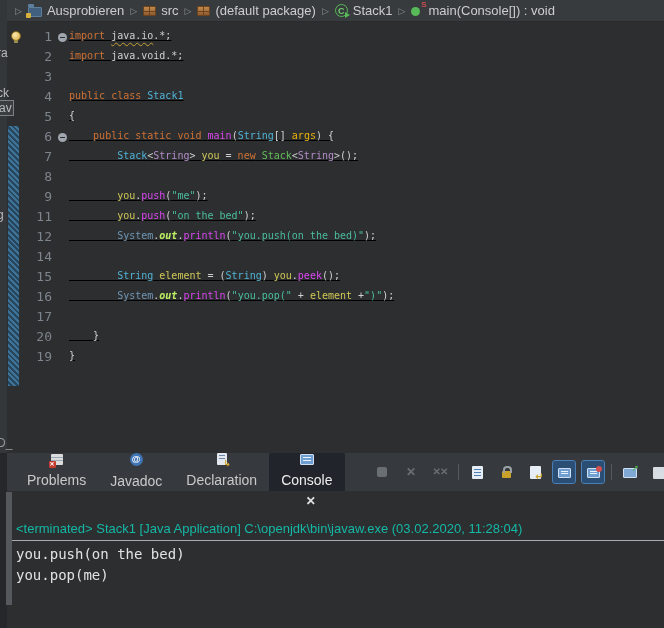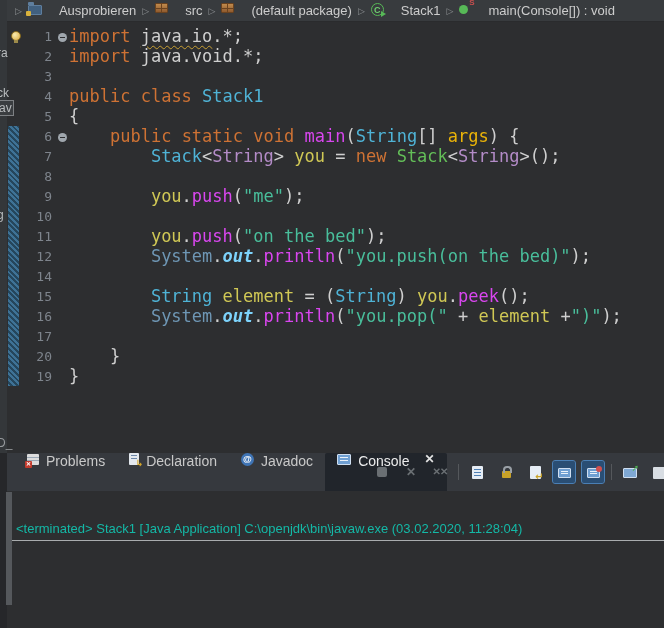--- a/index.html
+++ b/index.html
@@ -13,21 +13,21 @@
   .frag { position:absolute; left:-3px; color:#b9bcbe; font-size:12px; white-space:nowrap; z-index:9; }
   .frag-0 { top:46px; } .frag-1 { top:86px; }
   .frag-2 { top:100px; border:1px solid #7d8083; background:#3a3d40; padding:0 1px; }
   .frag-3 { top:208px; } .frag-4 { top:436px; color:#96999c; }
   .panel-scrollbar { position:absolute; left:6px; top:492px; width:6px; height:113px; background:#55585c; z-index:8; }
 
   
   .breadcrumb { position:absolute; left:7px; top:0; right:0; height:22px; background:#383b3e;
     border-bottom:1px solid #2a2b2d; display:flex; align-items:center; padding-left:6px; gap:4px;
     color:#cdcdcd; font-size:13px; white-space:nowrap; z-index:4; }
-  .crumb { display:flex; gap:17px; cursor:default; }
+  .crumb { display:flex; align-items:center; gap:5px; cursor:default; }
   .crumb-sep { color:#8d9093; font-size:9px; padding:0 2px; }
 
   
   .ic { display:inline-block; position:relative; flex:none; }
   .ic-project { width:14px; height:10px; background:#41607f; border:1px solid #5e7e9e; border-radius:1px; margin-top:2px; }
   .ic-project::before { content:""; position:absolute; top:-4px; left:-1px; width:6px; height:3px; background:#5e7e9e; border-radius:1px 1px 0 0; }
   .ic-project::after { content:""; position:absolute; bottom:-2px; left:-3px; width:5px; height:5px; background:#d9b23c; border-radius:1px; }
   .ic-package { width:13px; height:10px; background:linear-gradient(#c08a4c,#8f5a2e); border:1px solid #6b431f; border-radius:1px; }
   .ic-package::after { content:""; position:absolute; left:5px; top:0; bottom:0; border-left:1px solid #6b431f; }
   .ic-package::before { content:""; position:absolute; left:0; right:0; top:4px; border-top:1px solid #6b431f; }
@@ -77,45 +77,45 @@
   
   .editor { position:absolute; left:7px; top:22px; right:0; height:431px; background:#2d2e30; z-index:2; }
   .ed-lines { position:relative; padding-top:4px; font-family:"DejaVu Sans Mono", monospace; }
   .ed-row { display:flex; height:20px; align-items:center; white-space:pre; position:relative; }
   .ed-ruler { width:18px; flex:none; height:20px; position:relative; }
   .ed-num { width:30px; flex:none; text-align:right; color:#7e848c; font-size:13px; padding-right:3px; }
   .ed-row.current .ed-num { color:#e8e8e8; border-bottom:1px solid #d8d8d8; }
   .ed-fold { width:14px; flex:none; text-align:center; }
   .fold-dot { display:inline-block; width:9px; height:9px; background:#9fa6ad; border-radius:50%; position:relative; vertical-align:middle; }
   .fold-dot::after { content:""; position:absolute; left:2px; right:2px; top:4px; border-top:1px solid #2d2e30; }
-  .ed-code { font-size:17px; line-height:20px; }
+  .ed-code { font-size:10px; line-height:20px;text-decoration:underline; }
   .ed-row.current .ed-code-bg { position:absolute; left:62px; right:0; top:0; bottom:0; background:#383b3e; }
   .ed-code { position:relative; }
   .range-indicator { position:absolute; left:1px; top:104px; width:11px; height:260px;
     background:repeating-linear-gradient(45deg, #3e7296 0 2px, #25465c 2px 4px); z-index:3; }
   .bulb-holder { position:absolute; left:2px; top:3px; }
   .caret { display:inline-block; width:2px; height:16px; background:#d8d8d8; vertical-align:middle; }
 
   .tk-kw    { color:#ce7234; }
   .tk-pl    { color:#cfcfcf; }
   .tk-type  { color:#4fb3d6; }
   .tk-gen   { color:#b48cc8; }
   .tk-var   { color:#d0c855; }
   .tk-meth  { color:#d946ef; }
   .tk-ctor  { color:#63be58; }
   .tk-str   { color:#49be9b; }
   .tk-cls   { color:#6e96b4; }
-  .tk-field { color:#7dd3fc; font-style:italic; font-weight:bold; }
+  .tk-field { color:#bef264; font-style:italic; font-weight:bold; }
   .tk-param { color:#eab308; }
   .tk-warn  { color:#cfcfcf; text-decoration:underline wavy #c8a033; text-decoration-thickness:1px; text-underline-offset:3px; }
 
   
   .panel { position:absolute; left:7px; top:453px; right:0; height:175px; background:#2d2e30; z-index:2; }
   .tabbar { position:relative; height:38px; background:#36393e; display:flex; align-items:stretch; padding-left:8px; }
-  .tab { display:flex; align-items:flex-start; gap:7px; padding:0 12px; color:#c9c9c9; font-size:14px; cursor:pointer; }
+  .tab { display:flex; align-items:center; gap:7px; padding:0 12px; color:#c9c9c9; font-size:14px; cursor:pointer;flex-direction:column; }
   .tab.active { background:#21252b; color:#ececec; border-radius:2px 2px 0 0; }
   .toolbar { position:absolute; right:2px; top:0; bottom:0; display:flex; align-items:center; gap:7px; }
   .tool { width:22px; height:22px; display:flex; align-items:center; justify-content:center; cursor:pointer; border-radius:2px; }
   .tool.toggled { background:#2a4e74; outline:1px solid #4a7fb5; }
   .tsep { width:1px; height:16px; background:#55585c; }
   .tool-cut { margin-right:-8px; }
 
   .console-body { position:relative; padding:6px 0 0 0; }
   .console-title { color:#14b8a6; font-size:13px; padding-left:9px; white-space:nowrap;margin-top:24px; }
   .console-rule { border-top:1px solid #a9acae; margin-top:4px; }
@@ -172,45 +172,44 @@
     <div class="ed-lines" id="ed-lines">
         <div class="ed-row"><span class="ed-ruler"><span class="bulb-holder"><span class="ic ic-bulb"></span></span></span><span class="ed-num">1</span><span class="ed-fold"><span class="fold-dot"></span></span><span class="ed-code"><span class="tk-kw">import</span><span class="tk-pl"> </span><span class="tk-warn">java.io</span><span class="tk-pl">.*;</span></span></div>
         <div class="ed-row"><span class="ed-ruler"></span><span class="ed-num">2</span><span class="ed-fold"></span><span class="ed-code"><span class="tk-kw">import</span><span class="tk-pl"> java.void.*;</span></span></div>
         <div class="ed-row"><span class="ed-ruler"></span><span class="ed-num">3</span><span class="ed-fold"></span><span class="ed-code"></span></div>
         <div class="ed-row"><span class="ed-ruler"></span><span class="ed-num">4</span><span class="ed-fold"></span><span class="ed-code"><span class="tk-kw">public</span><span class="tk-pl"> </span><span class="tk-kw">class</span><span class="tk-pl"> </span><span class="tk-type">Stack1</span></span></div>
         <div class="ed-row"><span class="ed-ruler"></span><span class="ed-num">5</span><span class="ed-fold"></span><span class="ed-code"><span class="tk-pl">{</span></span></div>
         <div class="ed-row"><span class="ed-ruler"></span><span class="ed-num">6</span><span class="ed-fold"><span class="fold-dot"></span></span><span class="ed-code"><span class="tk-pl">    </span><span class="tk-kw">public</span><span class="tk-pl"> </span><span class="tk-kw">static</span><span class="tk-pl"> </span><span class="tk-kw">void</span><span class="tk-pl"> </span><span class="tk-meth">main</span><span class="tk-pl">(</span><span class="tk-type">String</span><span class="tk-pl">[] </span><span class="tk-param">args</span><span class="tk-pl">) {</span></span></div>
         <div class="ed-row"><span class="ed-ruler"></span><span class="ed-num">7</span><span class="ed-fold"></span><span class="ed-code"><span class="tk-pl">        </span><span class="tk-type">Stack</span><span class="tk-pl">&lt;</span><span class="tk-gen">String</span><span class="tk-pl">&gt; </span><span class="tk-var">you</span><span class="tk-pl"> = </span><span class="tk-kw">new</span><span class="tk-pl"> </span><span class="tk-ctor">Stack</span><span class="tk-pl">&lt;</span><span class="tk-gen">String</span><span class="tk-pl">&gt;();</span></span></div>
         <div class="ed-row"><span class="ed-ruler"></span><span class="ed-num">8</span><span class="ed-fold"></span><span class="ed-code"></span></div>
         <div class="ed-row"><span class="ed-ruler"></span><span class="ed-num">9</span><span class="ed-fold"></span><span class="ed-code"><span class="tk-pl">        </span><span class="tk-var">you</span><span class="tk-pl">.</span><span class="tk-meth">push</span><span class="tk-pl">(</span><span class="tk-str">"me"</span><span class="tk-pl">);</span></span></div>
-        <div class="ed-row"><span class="ed-ruler"></span><span class="ed-num">10</span><span class="ed-fold"></span><span class="ed-code"></span></div>
         <div class="ed-row"><span class="ed-ruler"></span><span class="ed-num">11</span><span class="ed-fold"></span><span class="ed-code"><span class="tk-pl">        </span><span class="tk-var">you</span><span class="tk-pl">.</span><span class="tk-meth">push</span><span class="tk-pl">(</span><span class="tk-str">"on the bed"</span><span class="tk-pl">);</span></span></div>
         <div class="ed-row"><span class="ed-ruler"></span><span class="ed-num">12</span><span class="ed-fold"></span><span class="ed-code"><span class="tk-pl">        </span><span class="tk-cls">System</span><span class="tk-pl">.</span><span class="tk-field">out</span><span class="tk-pl">.</span><span class="tk-meth">println</span><span class="tk-pl">(</span><span class="tk-str">"you.push(on the bed)"</span><span class="tk-pl">);</span></span></div>
         <div class="ed-row"><span class="ed-ruler"></span><span class="ed-num">14</span><span class="ed-fold"></span></div>
         <div class="ed-row"><span class="ed-ruler"></span><span class="ed-num">15</span><span class="ed-fold"></span><span class="ed-code"><span class="tk-pl">        </span><span class="tk-type">String</span><span class="tk-pl"> </span><span class="tk-var">element</span><span class="tk-pl"> = (</span><span class="tk-type">String</span><span class="tk-pl">) </span><span class="tk-var">you</span><span class="tk-pl">.</span><span class="tk-meth">peek</span><span class="tk-pl">();</span></span></div>
         <div class="ed-row"><span class="ed-ruler"></span><span class="ed-num">16</span><span class="ed-fold"></span><span class="ed-code"><span class="tk-pl">        </span><span class="tk-cls">System</span><span class="tk-pl">.</span><span class="tk-field">out</span><span class="tk-pl">.</span><span class="tk-meth">println</span><span class="tk-pl">(</span><span class="tk-str">"you.pop("</span><span class="tk-pl"> + </span><span class="tk-var">element</span><span class="tk-pl"> +</span><span class="tk-str">")"</span><span class="tk-pl">);</span></span></div>
         <div class="ed-row"><span class="ed-ruler"></span><span class="ed-num">17</span><span class="ed-fold"></span><span class="ed-code"></span></div>
         <div class="ed-row"><span class="ed-ruler"></span><span class="ed-num">20</span><span class="ed-fold"></span><span class="ed-code"><span class="tk-pl">    }</span></span></div>
         <div class="ed-row"><span class="ed-ruler"></span><span class="ed-num">19</span><span class="ed-fold"></span><span class="ed-code"><span class="tk-pl">}</span></span></div>
       </div>
   </div>
 
   <div class="panel">
     <div class="tabbar" id="tabbar">
       <span class="tab">
           <span class="ic ic-problems"></span>
           <span>Problems</span>
         </span>
         <span class="tab">
+          <span class="ic ic-javadoc"></span>
+          <span>Javadoc</span>
+        </span>
+        <span class="tab">
           <span class="ic ic-declaration"></span>
           <span>Declaration</span>
-        </span>
-        <span class="tab">
-          <span class="ic ic-javadoc"></span>
-          <span>Javadoc</span>
         </span>
         <span class="tab active">
           <span class="ic ic-console"></span>
           <span>Console</span>
           <span class="ic-close">✕</span>
         </span>
         <div class="toolbar" id="toolbar">
           <span class="tool">
             <span class="ic ic-terminate"></span>
           </span>
@@ -241,16 +240,17 @@
             <span class="ic ic-open-console"></span>
           </span>
           <span class="tool tool-cut">
             <span class="ic ic-pin-console"></span>
           </span>
         </div>
     </div>
     <div class="console-body">
       <div class="console-title">&lt;terminated&gt; Stack1 [Java Application] C:\openjdk\bin\javaw.exe (03.02.2020, 11:28:04)</div>
       <div class="console-rule"></div>
+      <div class="console-output" id="console-output"><div>you.push(on the bed)</div><div>you.pop(me)</div></div>
     </div>
   </div>
 
 </div>
 
 </body></html>

